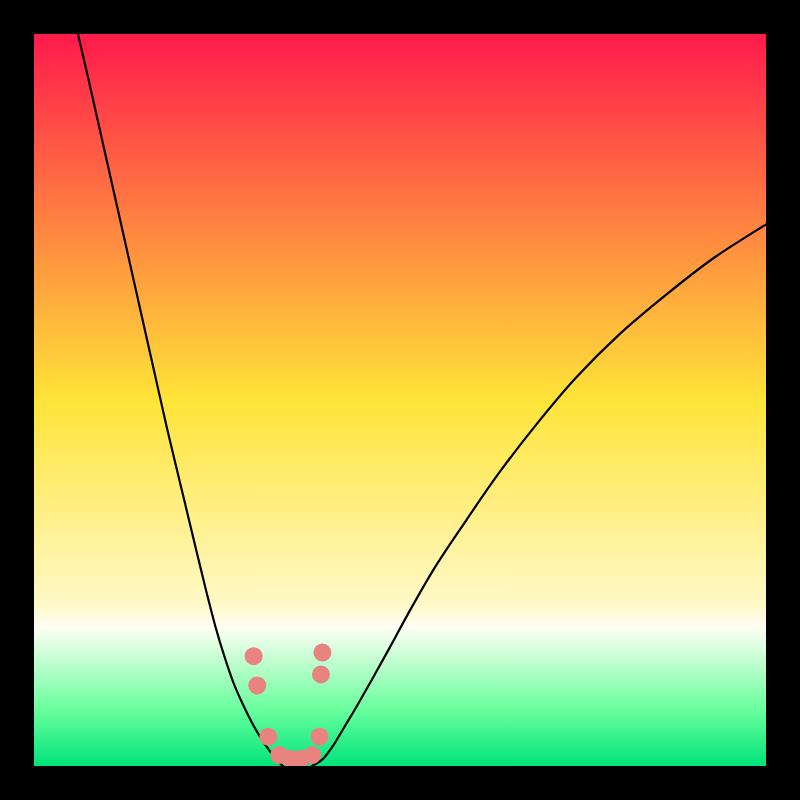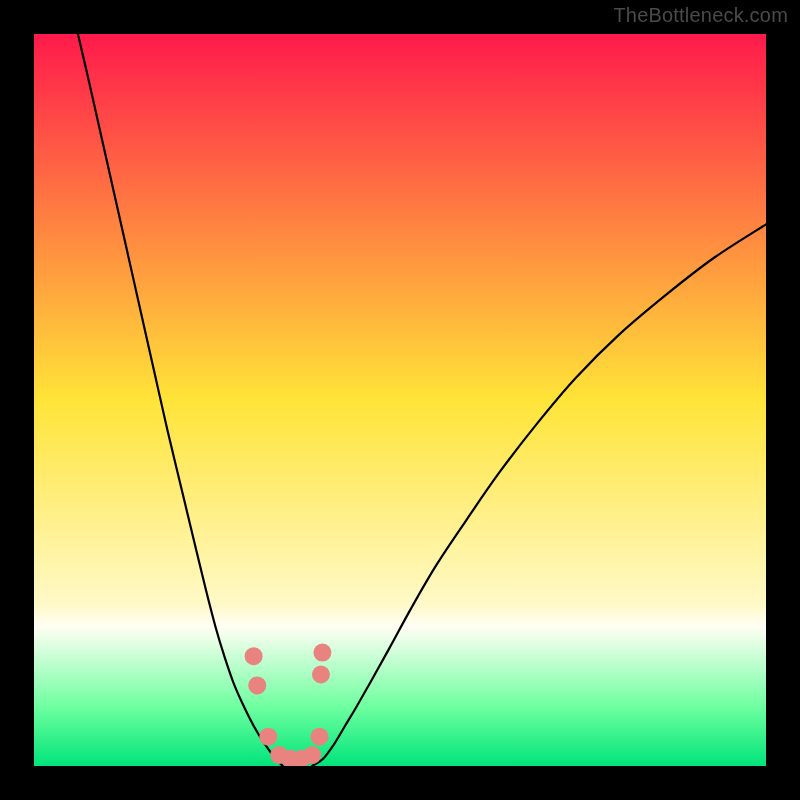--- a/index.html
+++ b/index.html
@@ -33,21 +33,20 @@
     left: 0;
     width: 800px;
     height: 800px;
     display: block;
   }
 </style>
 </head>
 <body>
 
 <div class="frame">
-  <div class="watermark">TheBottleneck.com</div>
   <svg class="plot" viewBox="0 0 800 800">
     <defs>
       <linearGradient id="bgGrad" x1="0" y1="0" x2="0" y2="1">
           <stop offset="0%" stop-color="#ff1a4b"></stop>
           <stop offset="50%" stop-color="#ffe438"></stop>
           <stop offset="78%" stop-color="#fff9c8"></stop>
           <stop offset="81%" stop-color="#fffef4"></stop>
           <stop offset="92%" stop-color="#6dff9f"></stop>
           <stop offset="100%" stop-color="#00e47a"></stop>
         </linearGradient>

